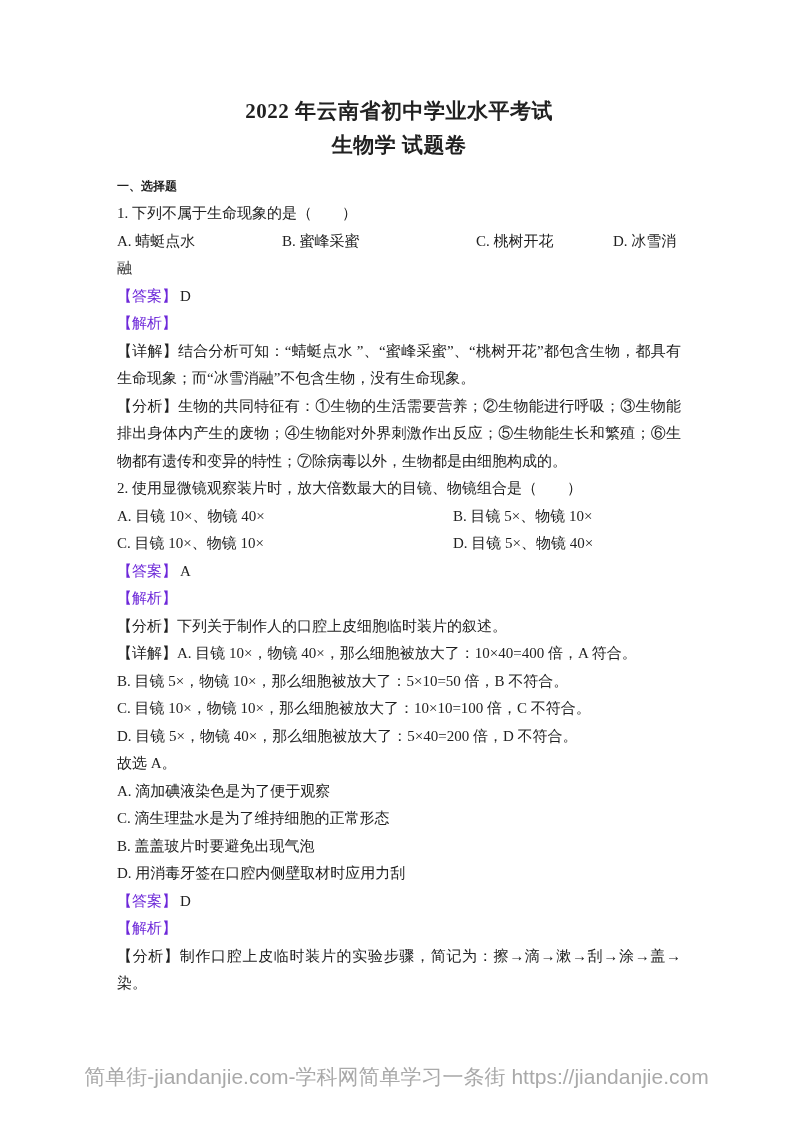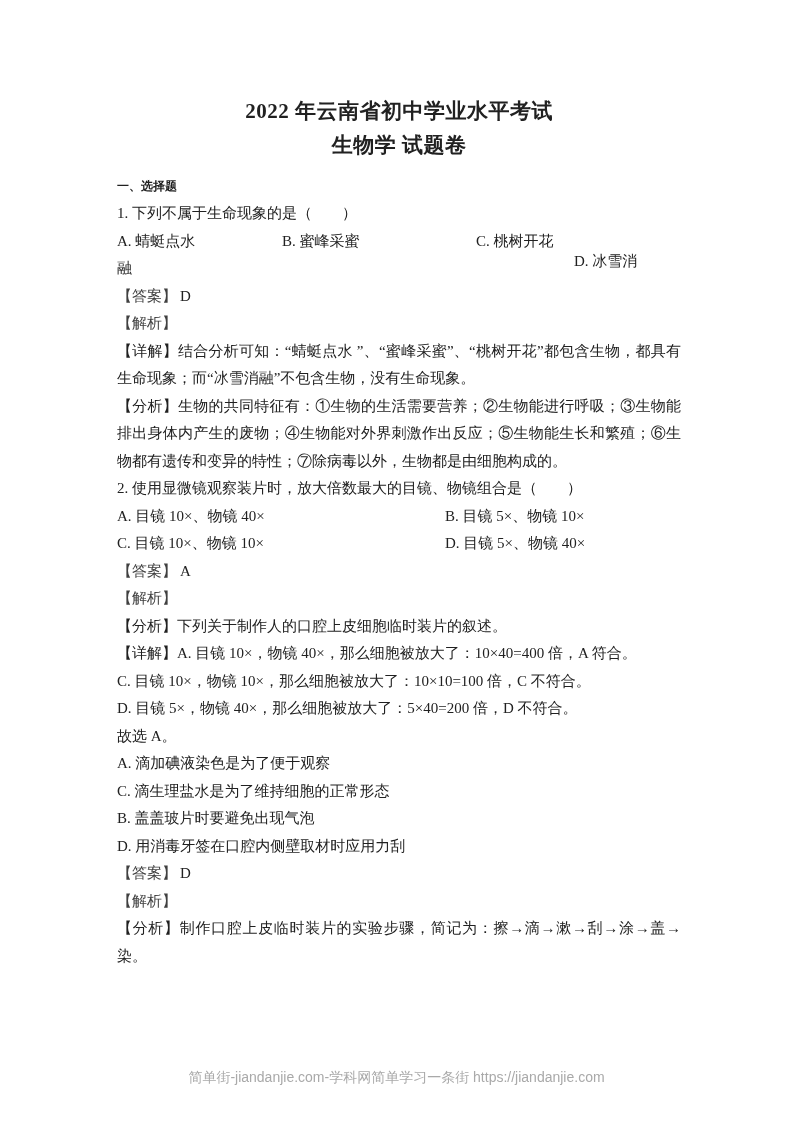--- a/index.html
+++ b/index.html
@@ -30,32 +30,32 @@
   .section-heading {
     font-weight: bold;
     font-size: 12px;
     line-height: 28px;
     margin-top: 12px;
   }
   p.line { margin: 0; }
   .justify { text-align: justify; text-justify: inter-ideograph; }
   .opt-row { position: relative; height: 27.5px; }
   .opt-row span { position: absolute; top: 0; white-space: nowrap; }
-  .q1-a { left: 0; } .q1-b { left: 165px; } .q1-c { left: 343px; margin-left: 16px; } .q1-d { left: 457px; margin-top: 20px; }
-  .col-a { left: 0; text-align: center; } .col-b { left: 328px; }
-  .blue { color: #404040; }
+  .q1-a { left: 0; } .q1-b { left: 165px; } .q1-c { left: 343px; margin-left: 16px; } .q1-d { left: 496px; }
+  .col-a { left: 0; text-align: center; } .col-b { left: 336px; }
+  .blue { color: #6d28d9; }
   .answer-letter { margin-left: 3px; }
   .footer {
     position: absolute;
     left: 0; top: 1064px;
     width: 793px;
     text-align: center;
     color: #a9a9a9;
     font-family: "Liberation Sans", "DejaVu Sans", sans-serif;
-    font-size: 14px;
+    font-size: 21px;
     line-height: 26px;
   }
 </style>
 </head>
 <body>
 
 <div class="content">
 
   <div class="title">2022 年云南省初中学业水平考试</div>
   <div class="subtitle">生物学 试题卷</div>
@@ -80,20 +80,21 @@
     <span class="col-b">B. 目镜 5×、物镜 10×</span>
   </div>
   <div class="opt-row">
     <span class="col-a">C. 目镜 10×、物镜 10×</span>
     <span class="col-b">D. 目镜 5×、物镜 40×</span>
   </div>
   <p class="line"><span class="blue">【答案】</span><span class="answer-letter">A</span></p>
   <p class="line"><span class="blue">【解析】</span></p>
   <p class="line justify">【分析】下列关于制作人的口腔上皮细胞临时装片的叙述。</p>
   <p class="line">【详解】A. 目镜 10×，物镜 40×，那么细胞被放大了：10×40=400 倍，A 符合。</p>
+  <p class="line">B. 目镜 5×，物镜 10×，那么细胞被放大了：5×10=50 倍，B 不符合。</p>
   <p class="line">C. 目镜 10×，物镜 10×，那么细胞被放大了：10×10=100 倍，C 不符合。</p>
   <p class="line">D. 目镜 5×，物镜 40×，那么细胞被放大了：5×40=200 倍，D 不符合。</p>
   <p class="line">故选 A。</p>
 
   <p class="line">A. 滴加碘液染色是为了便于观察</p>
   <p class="line">C. 滴生理盐水是为了维持细胞的正常形态</p>
   <p class="line">B. 盖盖玻片时要避免出现气泡</p>
   <p class="line">D. 用消毒牙签在口腔内侧壁取材时应用力刮</p>
   <p class="line"><span class="blue">【答案】</span><span class="answer-letter">D</span></p>
   <p class="line"><span class="blue">【解析】</span></p>

